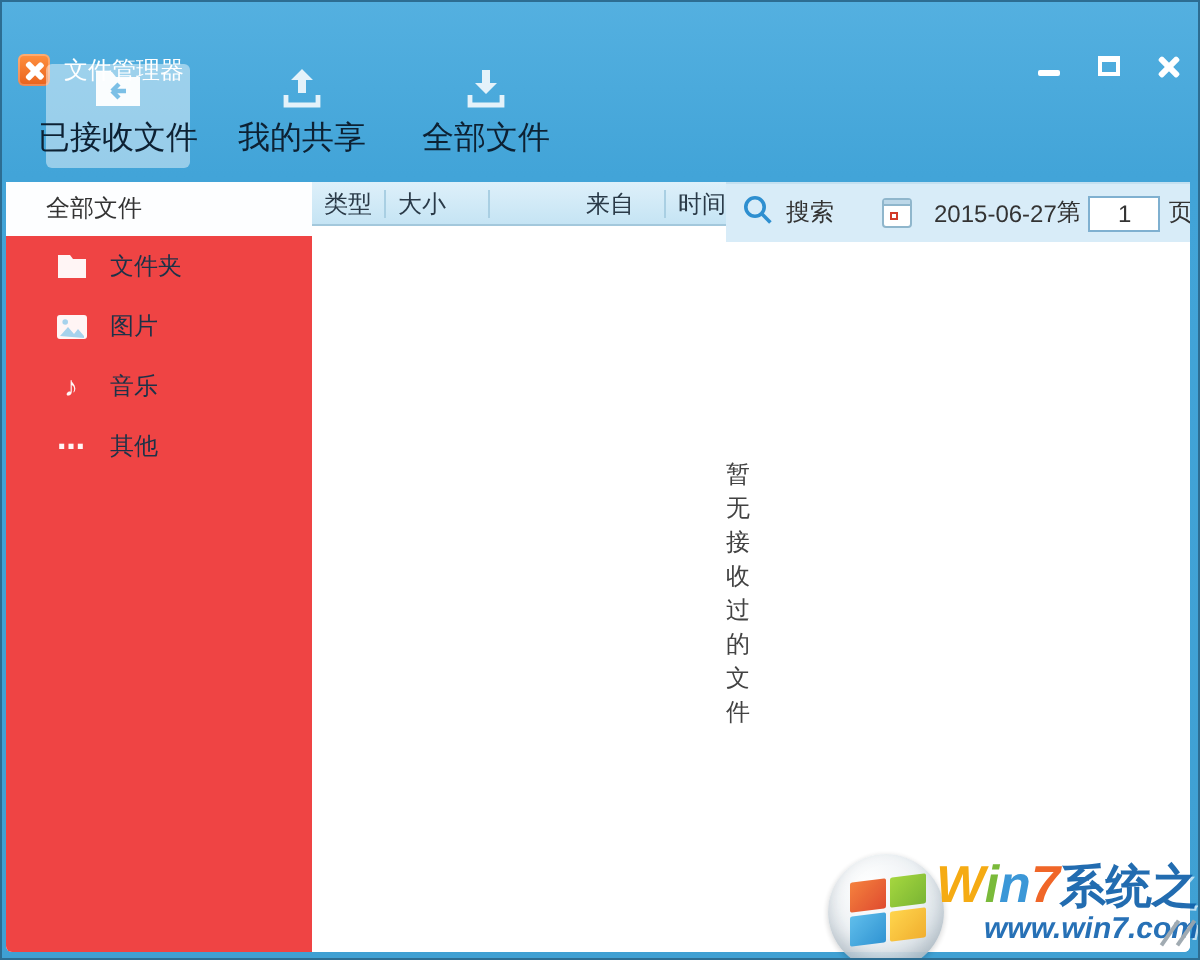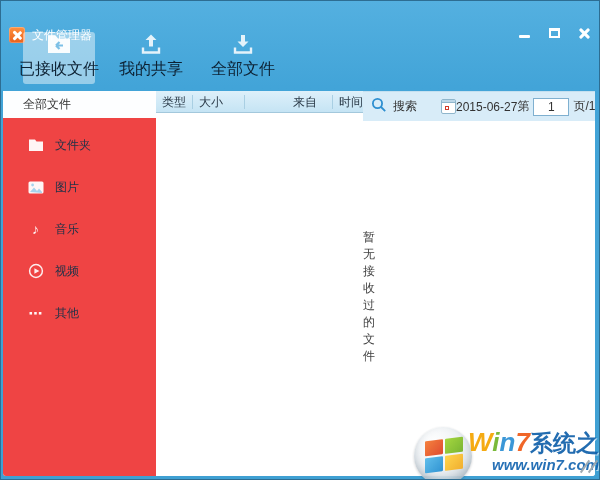--- a/index.html
+++ b/index.html
@@ -29,42 +29,42 @@
   .toolbar { position:absolute; top:28px; left:0; right:0; height:62px; display:flex; padding-left:22px; }
   .tool-tab { width:72px; height:52px; margin-top:3px; margin-right:20px; border-radius:3px;
     display:flex; flex-direction:column; align-items:center; justify-content:flex-end; padding-bottom:4px; cursor:pointer; }
   .tool-tab.selected { background:rgba(255,255,255,.45); }
   .tool-tab .ticon { height:26px; display:flex; align-items:center; justify-content:center; margin-bottom:3px; }
   .tool-tab .tlabel { font-size:16px; color:#0d2133; white-space:nowrap; }
   
   .content { position:absolute; top:90px; left:2px; right:4px; bottom:3px; display:flex; background:#ffffff; border-radius:0 0 3px 3px; overflow:hidden; }
   .sidebar { width:153px; background:#ef4444; flex-shrink:0; }
   .side-selected { height:27px; line-height:27px; background:#fdfeff; padding-left:20px; font-size:12px; color:#333; cursor:pointer; }
-  .side-item { height:30px; display:flex; align-items:center; padding-left:24px; cursor:pointer; margin-top:12px; }
+  .side-item { height:30px; display:flex; align-items:center; padding-left:24px; cursor:pointer; margin-top:0; }
   .side-item:first-of-type { margin-top:5px; }
   .side-item .sicon { width:17px; margin-right:11px; display:flex; align-items:center; justify-content:center;
     color:rgba(255,255,255,.95); font-size:14px; font-weight:bold; line-height:1; }
   .side-item .slabel { font-size:12px; color:#1c3248; }
   .main { flex:1; display:flex; background:#fff; }
   .table-header { height:22px; flex-shrink:0; background:linear-gradient(180deg,#def0fa,#c5e4f4);
     border-bottom:1px solid #a3c8dc; display:flex; align-items:center; font-size:12px; color:#2a3a48; }
   .hcell { padding-left:6px; height:14px; line-height:14px; border-left:1px solid #a9cfe3; }
   .hcell:first-child { border-left:none; }
   .c-type { width:36px; } .c-name { width:130px; } .c-size { width:52px; } .c-from { width:88px;padding-left:48px; } .c-time { flex:1; }
   .empty-area { flex:1; position:relative; }
   .empty-msg { position:absolute; top:138px; left:0; right:0; text-align:center; font-size:12px; color:#424242; }
   
   .statusbar { height:30px; flex-shrink:0; background:#d8ecf8; border-top:1px solid #c4e0f0;
     display:flex; align-items:center; font-size:12px; color:#333; padding-left:8px;justify-content:flex-end; }
   .sb-search { display:flex; align-items:center; cursor:pointer; }
   .sb-search .lbl { margin-left:6px; }
   .cal-icon { position:relative; width:15px; height:15px; margin-left:24px; background:#fff; border:1px solid #8fb6cc; border-radius:2px; cursor:pointer; }
   .cal-icon .top { position:absolute; top:0; left:0; right:0; height:3px; background:#bcd7e8; border-bottom:1px solid #8fb6cc; }
   .cal-icon .dot { position:absolute; left:3px; top:6px; width:4px; height:4px; border:1px solid #d23b2a; }
-  .sb-date { margin-left:0; cursor:pointer; }
+  .sb-date { margin-left:11px; cursor:pointer; }
   .sb-pager { margin-left:auto; margin-right:22px; display:flex; align-items:center; }
   .page-input { width:36px; height:18px; margin:0 4px; border:1px solid #7fb0d0; background:#fff; text-align:center; font-size:12px; color:#333; font-family:inherit; }
   
   .watermark { position:absolute; left:405px; top:418px; width:195px; height:62px; pointer-events:none; opacity:.92; }
   .wm-orb { position:absolute; left:8px; top:8px; width:58px; height:58px; border-radius:50%;
     background:radial-gradient(circle at 35% 28%,#ffffff 0%,#eef2f5 45%,#c2ced6 100%);
     box-shadow:inset 0 -5px 9px rgba(90,110,125,.35), 0 1px 3px rgba(0,0,0,.2); }
   .wm-flag { position:absolute; left:19px; top:20px; width:38px; height:34px; transform:skewY(-7deg); display:grid;
     grid-template-columns:18px 18px; grid-template-rows:15px 15px; gap:2px; }
   .pane { border-radius:1px; }
@@ -159,29 +159,20 @@
               <path d="M2 11 l4 -4.5 3 3.5 2 -2.5 3 3.5 v1 z" fill="#a6d2ec"></path>
             </svg>
         </span>
         <span class="slabel">图片</span>
       </div>
       <div class="side-item">
         <span class="sicon">♪</span>
         <span class="slabel">音乐</span>
       </div>
       <div class="side-item">
-        <span class="sicon">
-          <svg width="16" height="16" viewBox="0 0 16 16">
-              <circle cx="8" cy="8" r="6.4" stroke="rgba(255,255,255,0.9)" stroke-width="1.5" fill="none"></circle>
-              <path d="M6.4 5.2 l5 2.8 -5 2.8 z" fill="rgba(255,255,255,0.9)"></path>
-            </svg>
-        </span>
-        <span class="slabel">视频</span>
-      </div>
-      <div class="side-item">
         <span class="sicon">⋯</span>
         <span class="slabel">其他</span>
       </div>
     </div>
 
     <div class="main">
       <div class="table-header">
         <span class="hcell c-type">类型</span>
         <span class="hcell c-size">大小</span>
         <span class="hcell c-from">来自</span>

